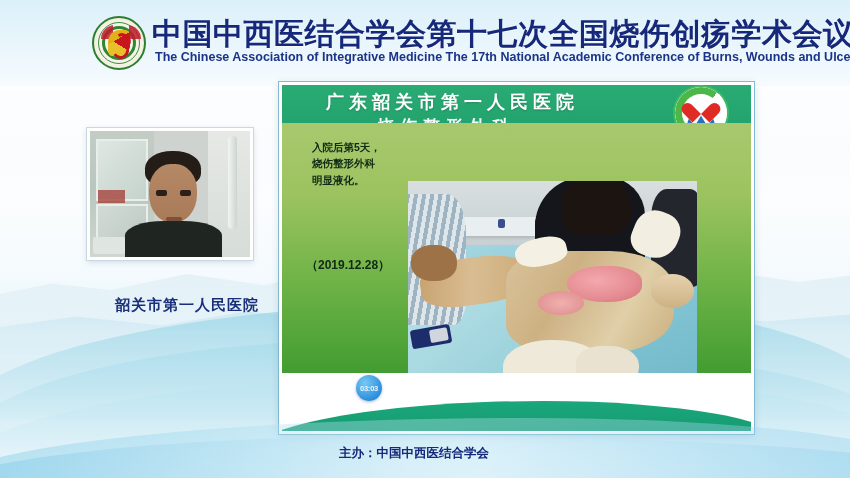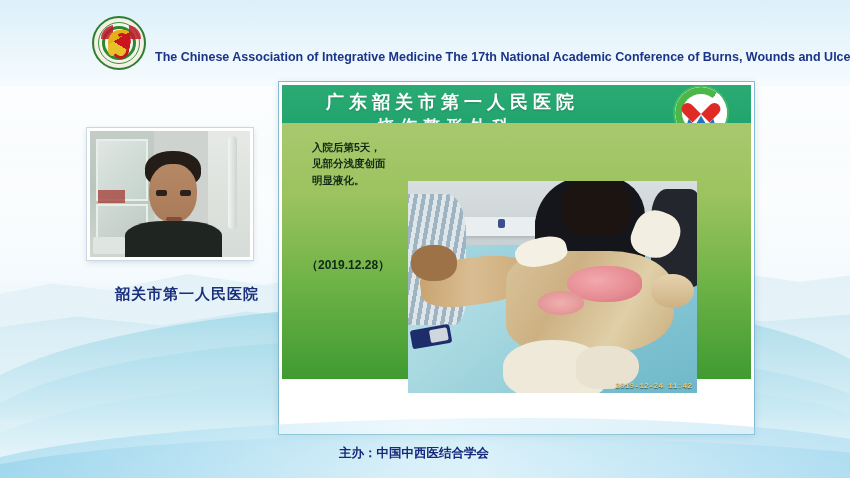--- a/index.html
+++ b/index.html
@@ -78,21 +78,21 @@
     background:linear-gradient(180deg,#b58866,#a97a57);border-radius:44% 44% 48% 48%;}
   .cam .eyeL,.cam .eyeR{position:absolute;top:37%;width:15%;height:5%;background:#2b211a;border-radius:2px;}
   .cam .eyeL{left:26%;} .cam .eyeR{left:59%;}
   .cam .mouth{position:absolute;left:40%;top:62%;width:22%;height:4%;background:#7d4f3d;border-radius:3px;}
   .cam .shoulders{position:absolute;left:-16%;bottom:0;width:132%;height:34%;
     background:#1f2622;border-radius:40% 40% 0 0;}
   .cam .counter{position:absolute;left:2%;bottom:2%;width:20%;height:14%;background:#dfe5e0;border-radius:2px;}
 
   .sp-name{position:absolute;left:87px;top:266px;width:200px;text-align:center;
     font-size:21px;font-weight:bold;color:#16287a;letter-spacing:4px;}
-  .sp-org{position:absolute;left:77px;top:285px;width:220px;text-align:center;
+  .sp-org{position:absolute;left:77px;top:296px;width:220px;text-align:center;
     font-size:15px;font-weight:bold;color:#1a2f7c;letter-spacing:1px;}
 
   
   .slide-frame{position:absolute;left:279px;top:82px;width:475px;height:352px;
     background:#ffffff;box-shadow:0 0 0 1px rgba(120,180,205,.9),0 2px 8px rgba(40,80,110,.18);}
   .slide{position:absolute;inset:3px;overflow:hidden;background:#fff;}
 
   .slide-head{position:absolute;left:0;top:0;width:100%;height:38px;
     background:linear-gradient(180deg,#2aab74 0%,#23a46e 100%);}
   .slide-head-txt{position:absolute;left:44px;top:5px;font-size:18px;font-weight:bold;color:#ffffff;
@@ -191,20 +191,21 @@
     <div class="bg-lightband"></div>
   </div>
 
   <div class="header">
     <div class="logo">
       <div class="ring2"></div>
       <div class="ring3"></div>
       <div class="arc-txt"></div>
       <div class="sym"></div>
     </div>
+    <div class="title-cn">中国中西医结合学会第十七次全国烧伤创疡学术会议</div>
     <div class="title-en">The Chinese Association of Integrative Medicine The 17th National Academic Conference of Burns, Wounds and Ulcers</div>
   </div>
 
   <div class="cam-wrap">
     <div class="cam">
       <div class="wallL"></div>
       <div class="winpane"></div>
       <div class="winpane2"></div>
       <div class="redbox"></div>
       <div class="wallR"></div>
@@ -230,21 +231,21 @@
       <div class="slide-head-sub">烧伤整形外科</div>
       <div class="hosp-logo">
         <div class="grn"></div>
         <div class="inner"></div>
         <div class="hands"></div>
         <div class="heart"></div>
       </div>
 
       <div class="slide-body"></div>
       <div class="slide-note">入院后第5天，
-见部分浅度创面
+烧伤整形外科
 明显液化。</div>
       <div class="slide-date">（2019.12.28）</div>
 
       <div class="photo">
         <div class="ph-wallA"></div>
         <div class="ph-bedrail"></div>
         <div class="ph-dot1"></div>
         <div class="ph-dot2"></div>
         <div class="ph-dot3"></div>
         <div class="ph-sheet"></div>
@@ -260,20 +261,26 @@
         <div class="ph-wound2"></div>
         <div class="ph-head"></div>
         <div class="ph-gauzeA"></div>
         <div class="ph-gauzeB"></div>
         <div class="ph-gauzeC"></div>
         <div class="ph-gauzeD"></div>
         <div class="ph-phone"></div>
         <div class="ph-ts">2019-12-24 11:42</div>
       </div>
 
+      <div class="slide-foot">
+        <div class="curve"></div>
+        <div class="badge">
+          <span>03:03</span>
+        </div>
+      </div>
 
     </div>
   </div>
 
   <div class="footer">
     <div class="fwave"></div>
     <div class="fwave2"></div>
     <div class="foot-row">
       <div class="foot-item">主办：中国中西医结合学会</div>
     </div>

